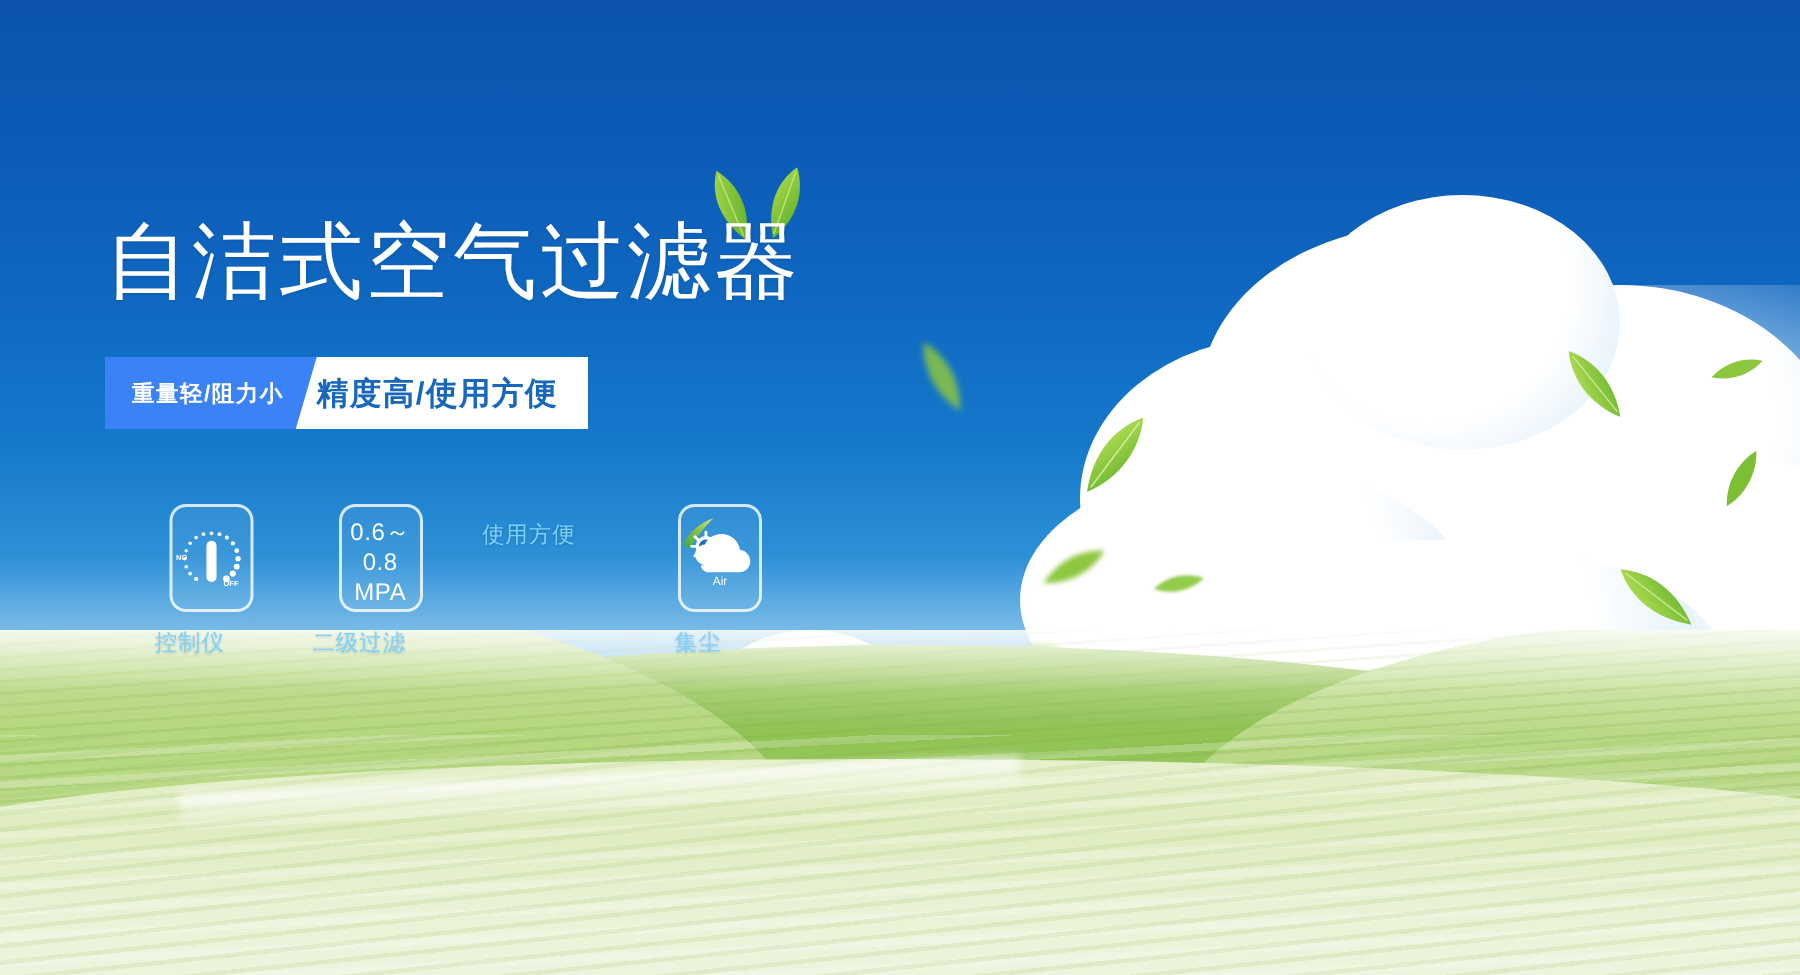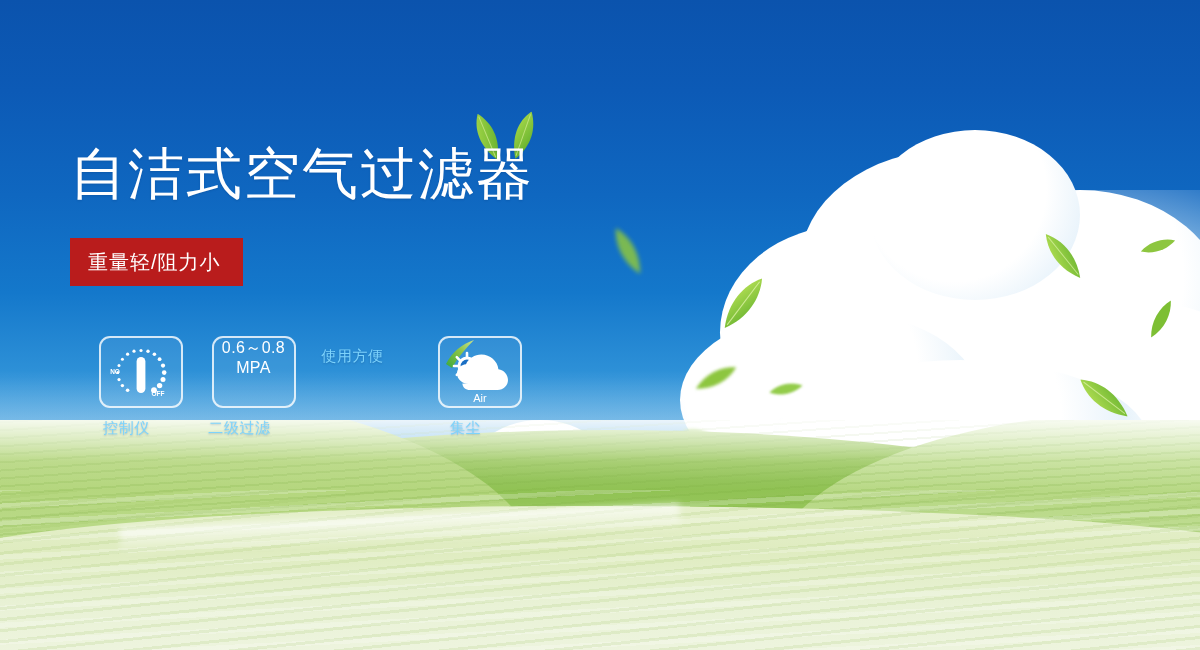--- a/index.html
+++ b/index.html
@@ -160,25 +160,25 @@
     white-space:nowrap;
     text-shadow:0 1px 2px rgba(0,40,90,.18);
   }
 
   
   .subbar{
     position:absolute; left:70px; top:238px;
     height:48px; display:flex; align-items:stretch;
   }
   .sub-left{
-    background:#b91c1c;
+    background:#3b82f6;
     color:#ffffff;
     display:flex; align-items:center;
     padding:0 22px 0 18px;
-    font-size:20px; font-weight:normal; letter-spacing:1px;
+    font-size:15px; font-weight:bold; letter-spacing:1px;
   }
   .sub-right{
     background:#ffffff;
     color:#1767bd;
     display:flex; align-items:center;
     padding:0 20px 0 14px;
     font-size:21px; font-weight:bold; letter-spacing:1px;
     clip-path:polygon(14px 0, 100% 0, 100% 100%, 0 100%);
     margin-left:-14px;
   }
@@ -186,25 +186,25 @@
   
   .features{
     position:absolute; left:70px; top:336px;
     display:flex; gap:0;
   }
   .feature{
     width:113px;
     display:flex; flex-direction:column; align-items:center;
   }
   .fbox{
-    width:84px; height:72px;
+    width:56px; height:72px;
     border:2px solid rgba(255,255,255,.80);
     border-radius:11px;
     background:rgba(255,255,255,.07);
-    display:flex; align-items:flex-start; justify-content:center;
+    display:flex; align-items:flex-end; justify-content:center;
     position:relative; overflow:hidden;margin-left:28px;
   }
   .fbox-text{
     color:#ffffff; text-align:center;
     font-size:16px; line-height:20px; letter-spacing:.4px;
   }
   .flabel{
     margin-top:11px;
     color:#7dd3fc; font-size:15px; letter-spacing:.6px;
     white-space:nowrap;
@@ -347,20 +347,21 @@
     <div class="field-front"></div>
     <div class="streaks"></div>
     <div class="path"></div>
     <div class="grass-haze"></div>
   </div>
 
   <div class="title">自洁式空气过滤器</div>
 
   <div class="subbar">
     <div class="sub-left">重量轻/阻力小</div>
+    <div class="sub-right">精度高/使用方便</div>
   </div>
 
   <div class="features">
 
     <div class="feature">
       <div class="fbox">
         <svg width="68" height="68" viewBox="0 0 68 68">
           <g fill="#ffffff">
             <circle cx="34" cy="12.5" r="1.6"></circle>
             <circle cx="27" cy="13.2" r="1.6"></circle>

